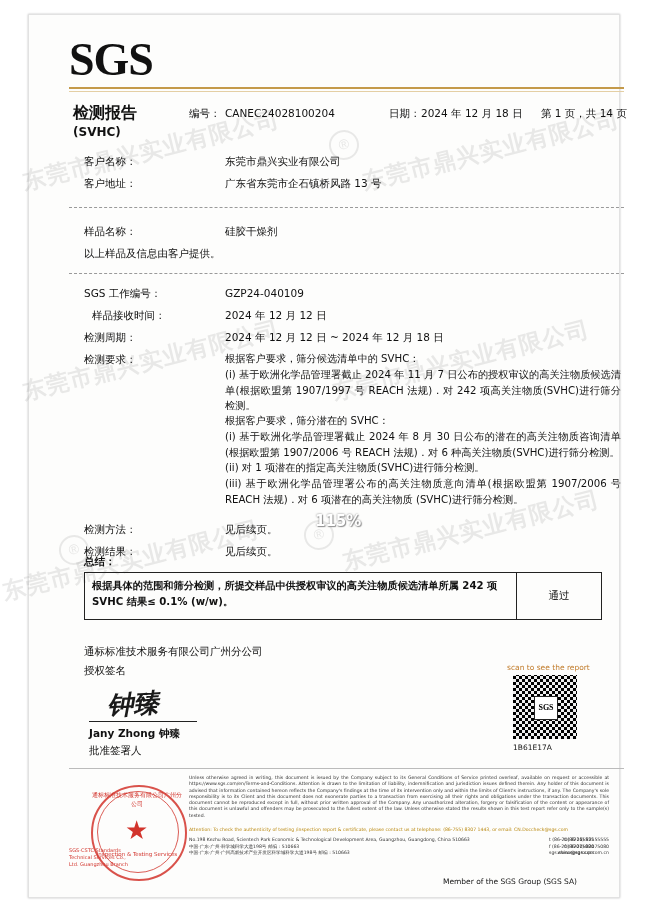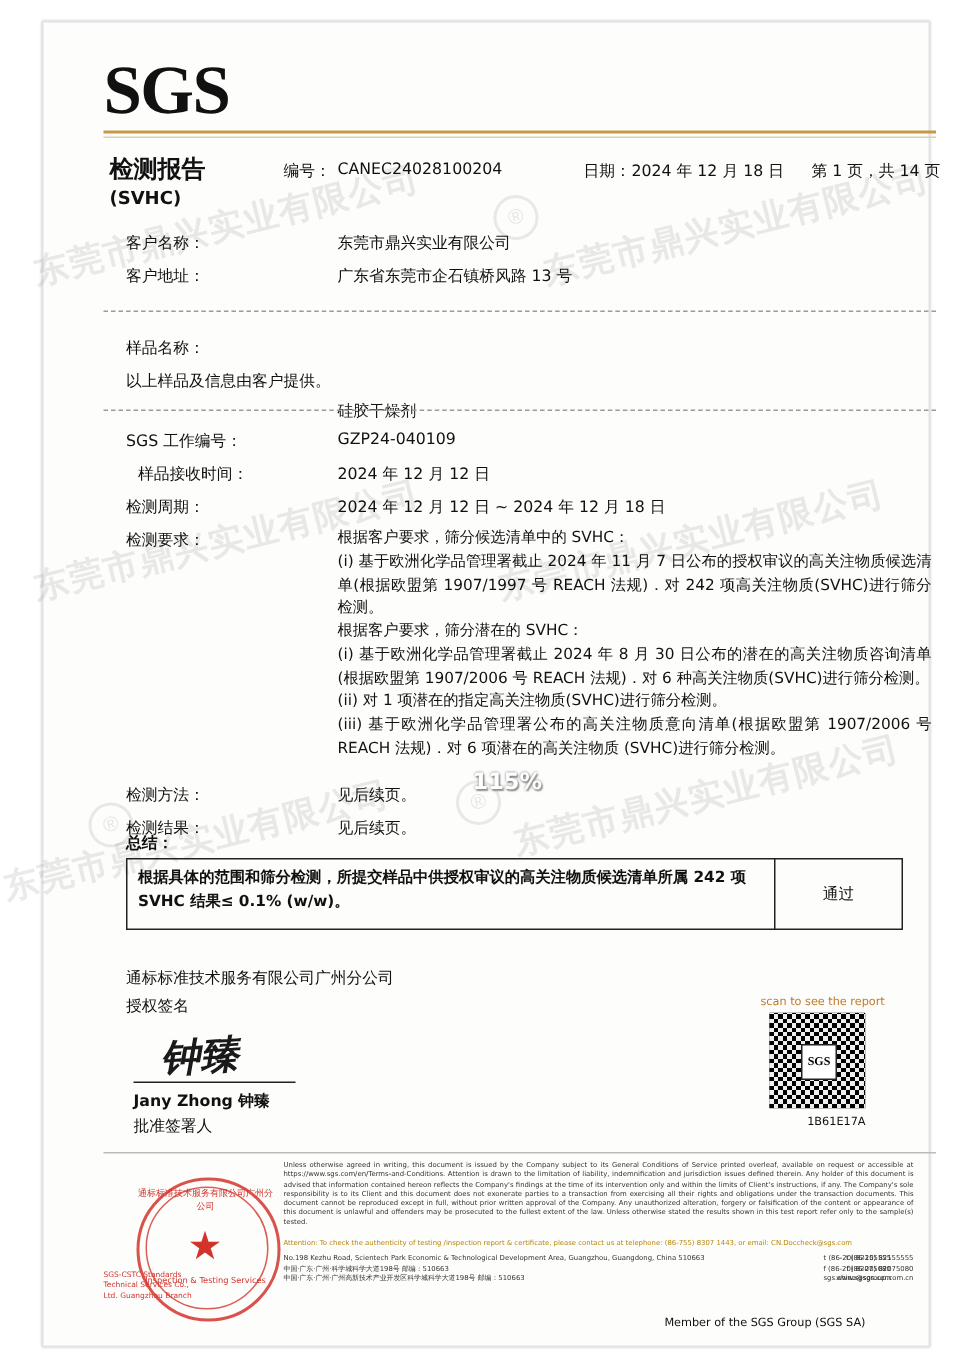--- a/index.html
+++ b/index.html
@@ -257,21 +257,21 @@
     font-weight: bold;
     text-align: center;
     line-height: 22px;
     font-family: "Liberation Serif", serif;
   }
   .qr-code-label {
     position: absolute;
     left: 484px;
     top: 728px;
     width: 64px;
-    text-align: right;
+    text-align: left;
     font-size: 7.5px;
     color: #111;
     font-family: "DejaVu Sans", sans-serif;
   }
   
   .zoom-badge {
     position: absolute;
     left: 286px;
     top: 497px;
     font-size: 15px;
@@ -415,21 +415,21 @@
     <div class="hdr-item" style="left:512px; top:92px;">第 1 页，共 14 页</div>
 
     <div class="lbl" style="left:55px; top:140px;">客户名称：</div>
     <div class="val" style="top:140px;">东莞市鼎兴实业有限公司</div>
     <div class="lbl" style="left:55px; top:162px;">客户地址：</div>
     <div class="val" style="top:162px;">广东省东莞市企石镇桥风路 13 号</div>
 
     <div class="dashed" style="top:192px;"></div>
 
     <div class="lbl" style="left:55px; top:210px;">样品名称：</div>
-    <div class="val" style="top:210px;margin-top:42px;">硅胶干燥剂</div>
+    <div class="val" style="top:210px;">硅胶干燥剂</div>
     <div class="lbl" style="left:55px; top:232px;">以上样品及信息由客户提供。</div>
 
     <div class="dashed" style="top:258px;"></div>
 
     <div class="lbl" style="left:55px; top:272px;">SGS 工作编号：</div>
     <div class="val" style="top:272px;">GZP24-040109</div>
 
     <div class="lbl" style="left:63px; top:294px;">样品接收时间：</div>
     <div class="val" style="top:294px;">2024 年 12 月 12 日</div>
 

